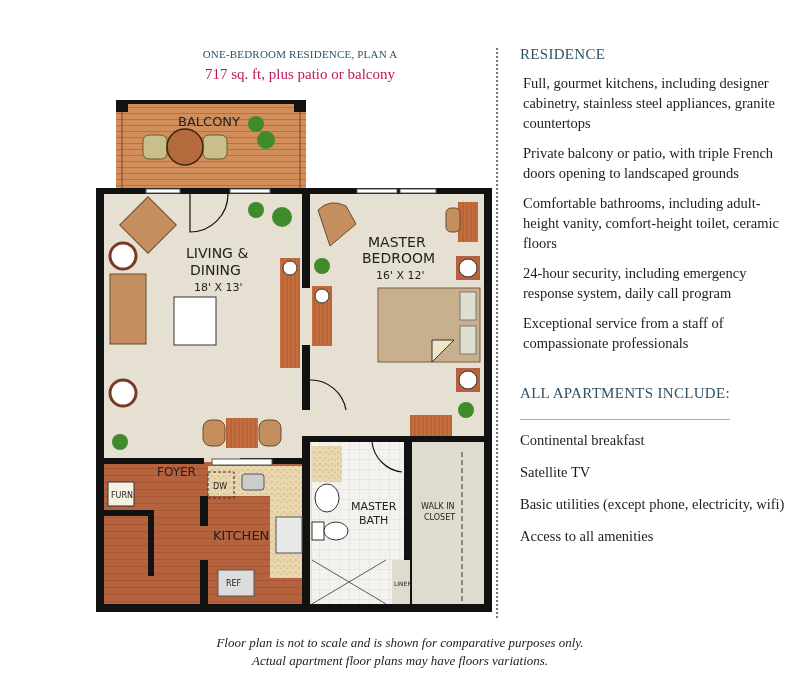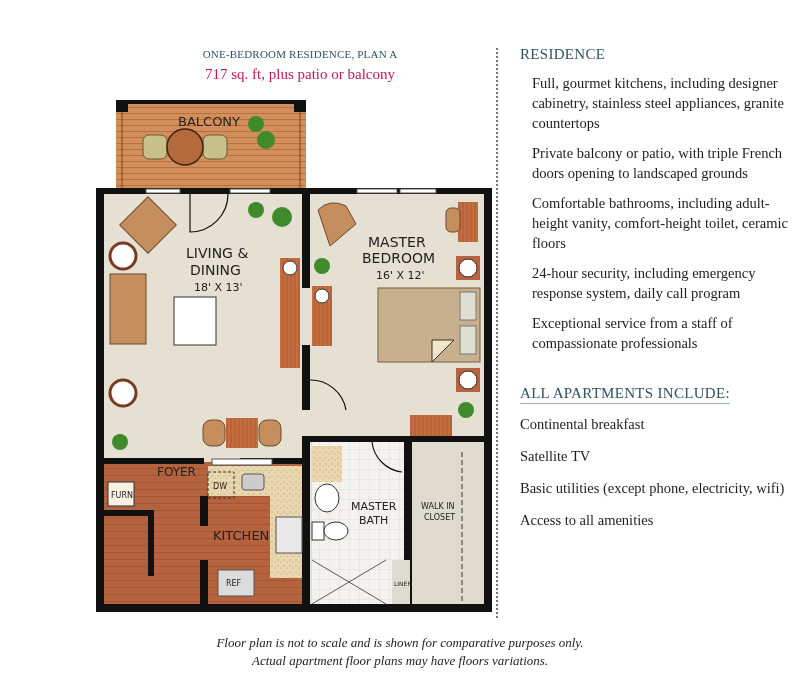--- a/index.html
+++ b/index.html
@@ -2,22 +2,22 @@
 <html><head>
 <meta charset="utf-8">
 <style>
   html,body{margin:0;padding:0;background:#fff;}
   body{width:800px;height:700px;position:relative;overflow:hidden;font-family:"Liberation Serif","DejaVu Serif",serif;color:#222;}
   .plan-title{position:absolute;left:150px;top:48px;width:300px;text-align:center;font-size:11px;color:#2f5166;letter-spacing:0.2px;}
   .plan-sub{position:absolute;left:150px;top:66px;width:300px;text-align:center;font-size:15px;color:#be185d;}
   .divider{position:absolute;left:496px;top:48px;height:570px;border-left:2px dotted #777;}
   .side{position:absolute;left:520px;top:46px;width:270px;}
   .side h2{margin:0 0 10px 0;font-weight:normal;font-size:15px;color:#2f5166;letter-spacing:0.3px;}
-  .side p{margin:0 0 10px 12px;font-size:14.5px;line-height:20px;color:#1d1d1d;}
-  .side h2.include{margin-top:22px;border-bottom:1px solid #9bb1c0;display:inline-block;padding-bottom:1px;}
+  .side p{margin:0 0 10px 3px;font-size:14.5px;line-height:20px;color:#1d1d1d;}
+  .side h2.include{margin-top:22px;border-bottom:1px solid #9bb1c0;display:inline-block;padding-bottom:17px;}
   .include-list p{margin:0 0 12px 0;}
   .disclaimer{position:absolute;left:150px;top:634px;width:500px;text-align:center;font-style:italic;font-size:13px;line-height:18px;color:#222;}
   svg text{font-family:"DejaVu Sans","Liberation Sans",sans-serif;fill:#222;}
 </style>
 </head>
 <body>
 
 <div class="plan-title">ONE-BEDROOM RESIDENCE, PLAN A</div>
 <div class="plan-sub">717 sq. ft, plus patio or balcony</div>
 

